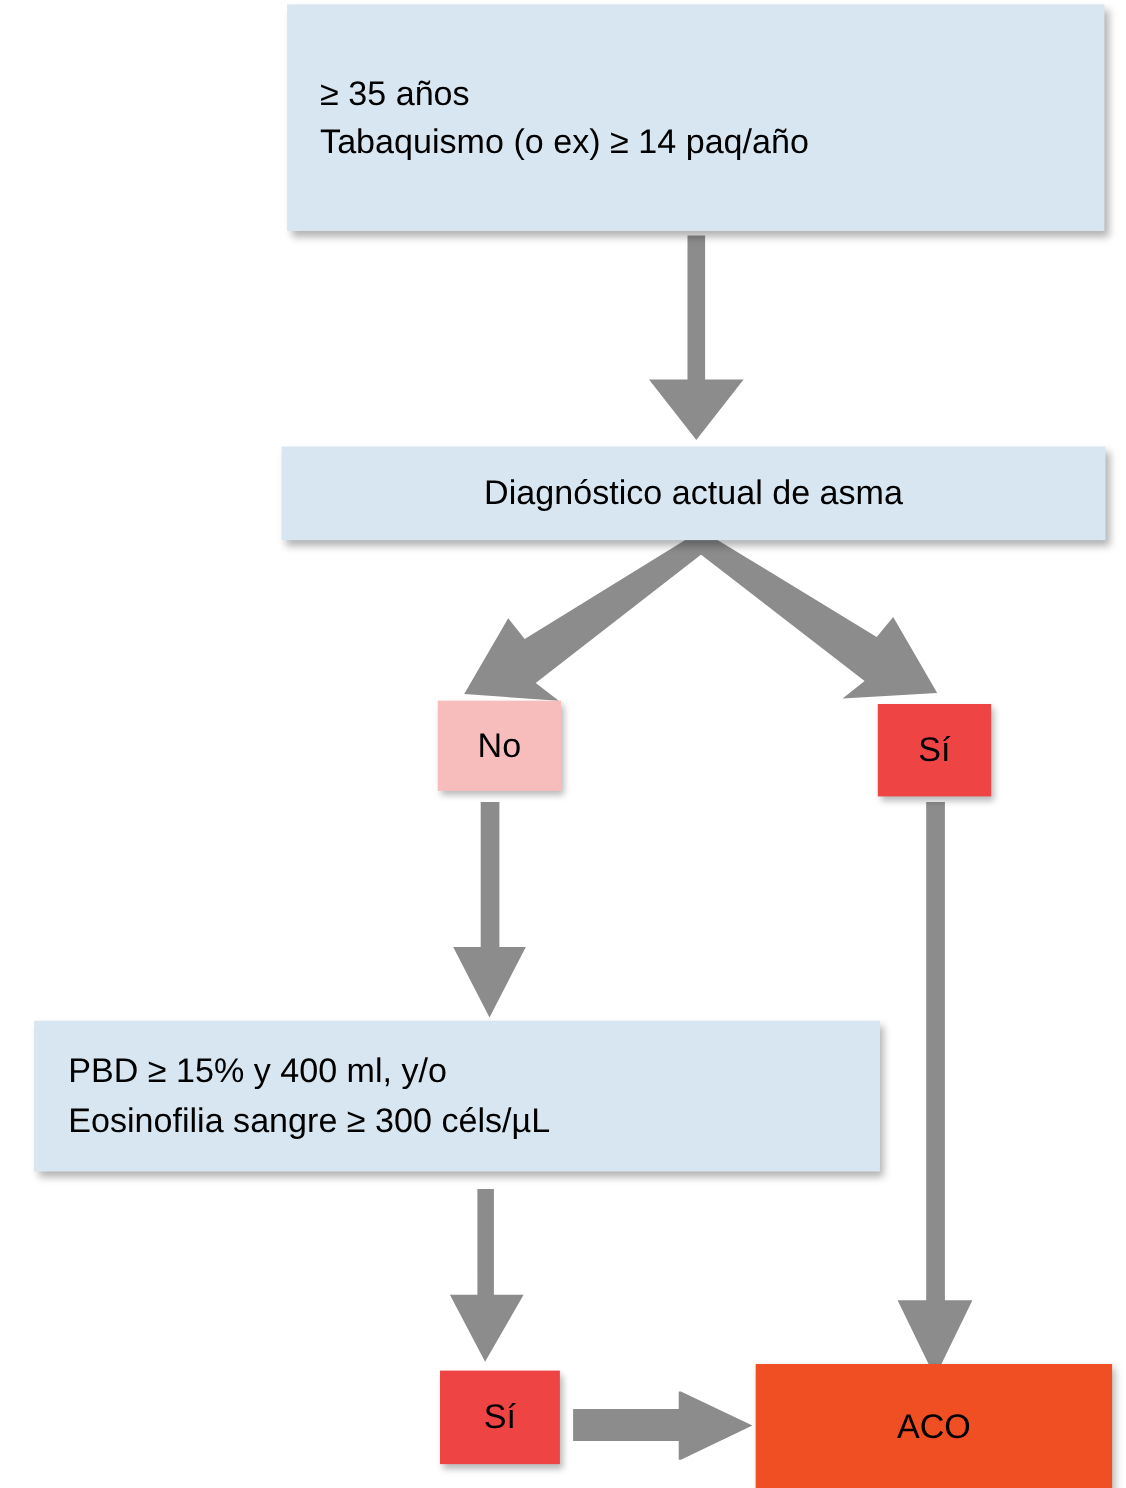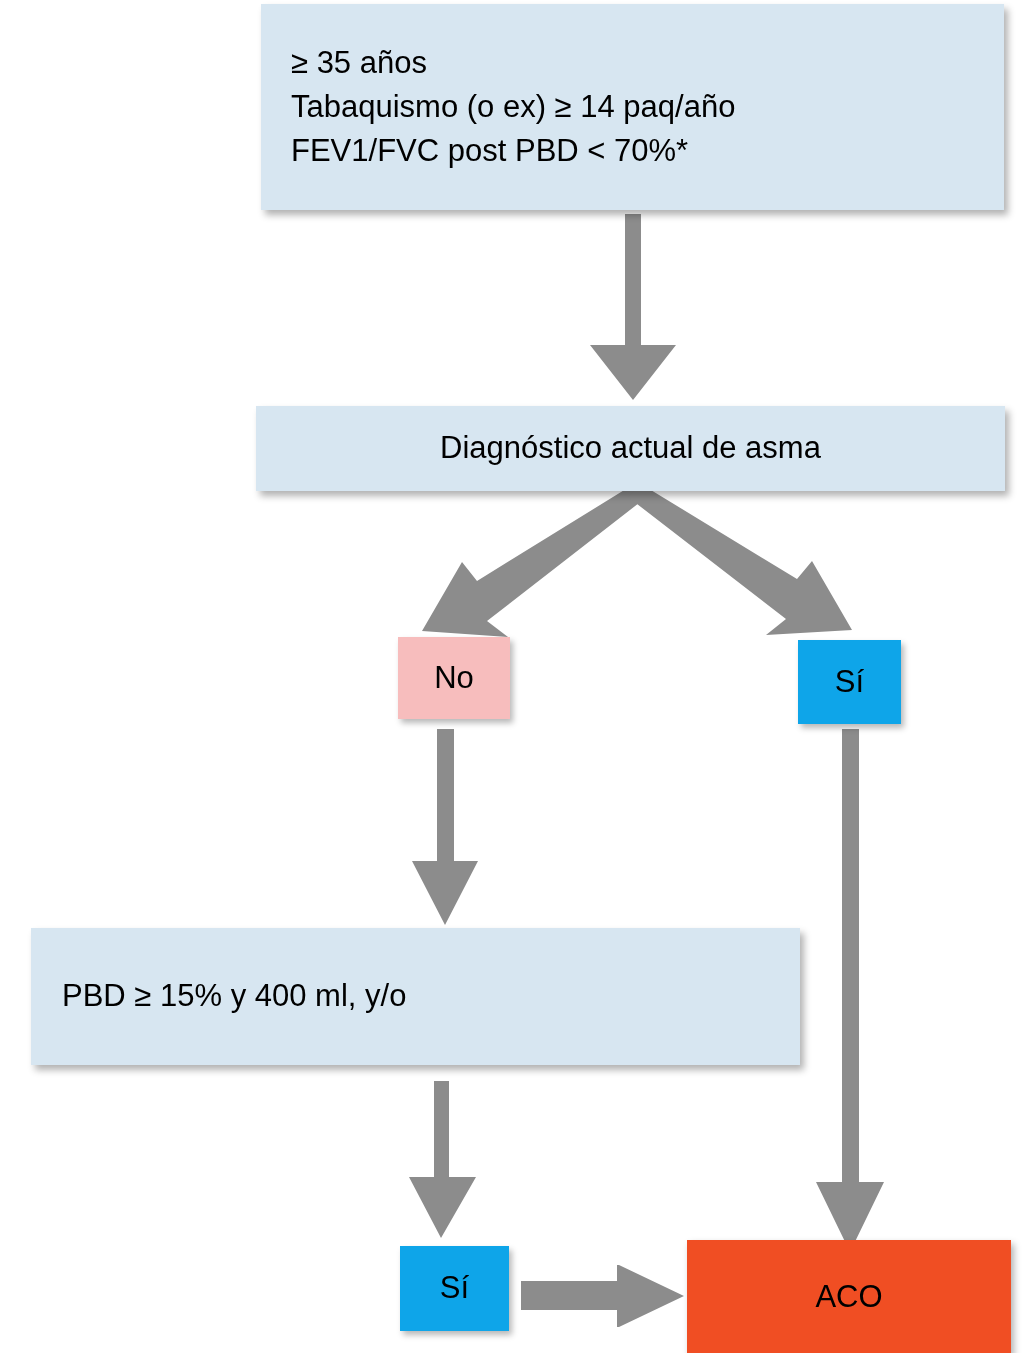--- a/index.html
+++ b/index.html
@@ -37,21 +37,21 @@
     background: #d7e6f1;
     box-shadow: 4px 5px 7px rgba(0,0,0,0.30);
   }
   
   .box-pink {
     background: #f7bdbd;
     box-shadow: 3px 4px 6px rgba(0,0,0,0.28);
   }
   
   .box-green {
-    background: #0ea5e9;
+    background: #ef4444;
     box-shadow: 3px 4px 6px rgba(0,0,0,0.28);
   }
   
   .box-orange {
     background: #f04e23;
     box-shadow: 3px 4px 7px rgba(0,0,0,0.30);
   }
 
   
   #node-criteria {
@@ -135,37 +135,37 @@
         <polygon points="521,1281 617,1281 617,1265 617,1265 617,1265 617,1265 617,1265" fill="none"></polygon>
         <polygon points="521,1281 617,1281 617,1266 617,1266 617,1266 617,1266 617,1266 617,1266 617,1266 617,1266 617,1266 617,1266 617,1266 617,1266 617,1266 617,1266 617,1266 617,1266 617,1266 617,1266 617,1266 617,1266 617,1266 617,1266 617,1296 617,1296 617,1296 617,1296 617,1296" fill="none"></polygon>
         <path d="M 521 1281 L 617 1281 L 617 1265 L 619 1265 L 619 1265 L 684 1296 L 619 1327 L 617 1327 L 617 1310 L 521 1310 Z" fill="#8c8c8c"></path>
       </g>
     </svg>
   </div>
 
   <div class="node box-blue" id="node-criteria">
     <span class="line">≥ 35 años</span>
     <span class="line">Tabaquismo (o ex) ≥ 14 paq/año</span>
-    <span class="line">FEV1/FVC post PBD &lt; 70%*</span>
   </div>
 
   <div class="node box-pink" id="node-no-asthma">
     <span class="line">No</span>
   </div>
 
   <div class="node box-blue" id="node-asthma">
     <span class="line">Diagnóstico actual de asma</span>
   </div>
 
   <div class="node box-green" id="node-yes-asthma">
     <span class="line">Sí</span>
   </div>
 
   <div class="node box-blue" id="node-bdr">
     <span class="line">PBD ≥ 15% y 400 ml, y/o</span>
+    <span class="line">Eosinofilia sangre ≥ 300 céls/µL</span>
   </div>
 
   <div class="node box-green" id="node-yes-bdr">
     <span class="line">Sí</span>
   </div>
 
   <div class="node box-orange" id="node-aco">
     <span class="line">ACO</span>
   </div>
 

